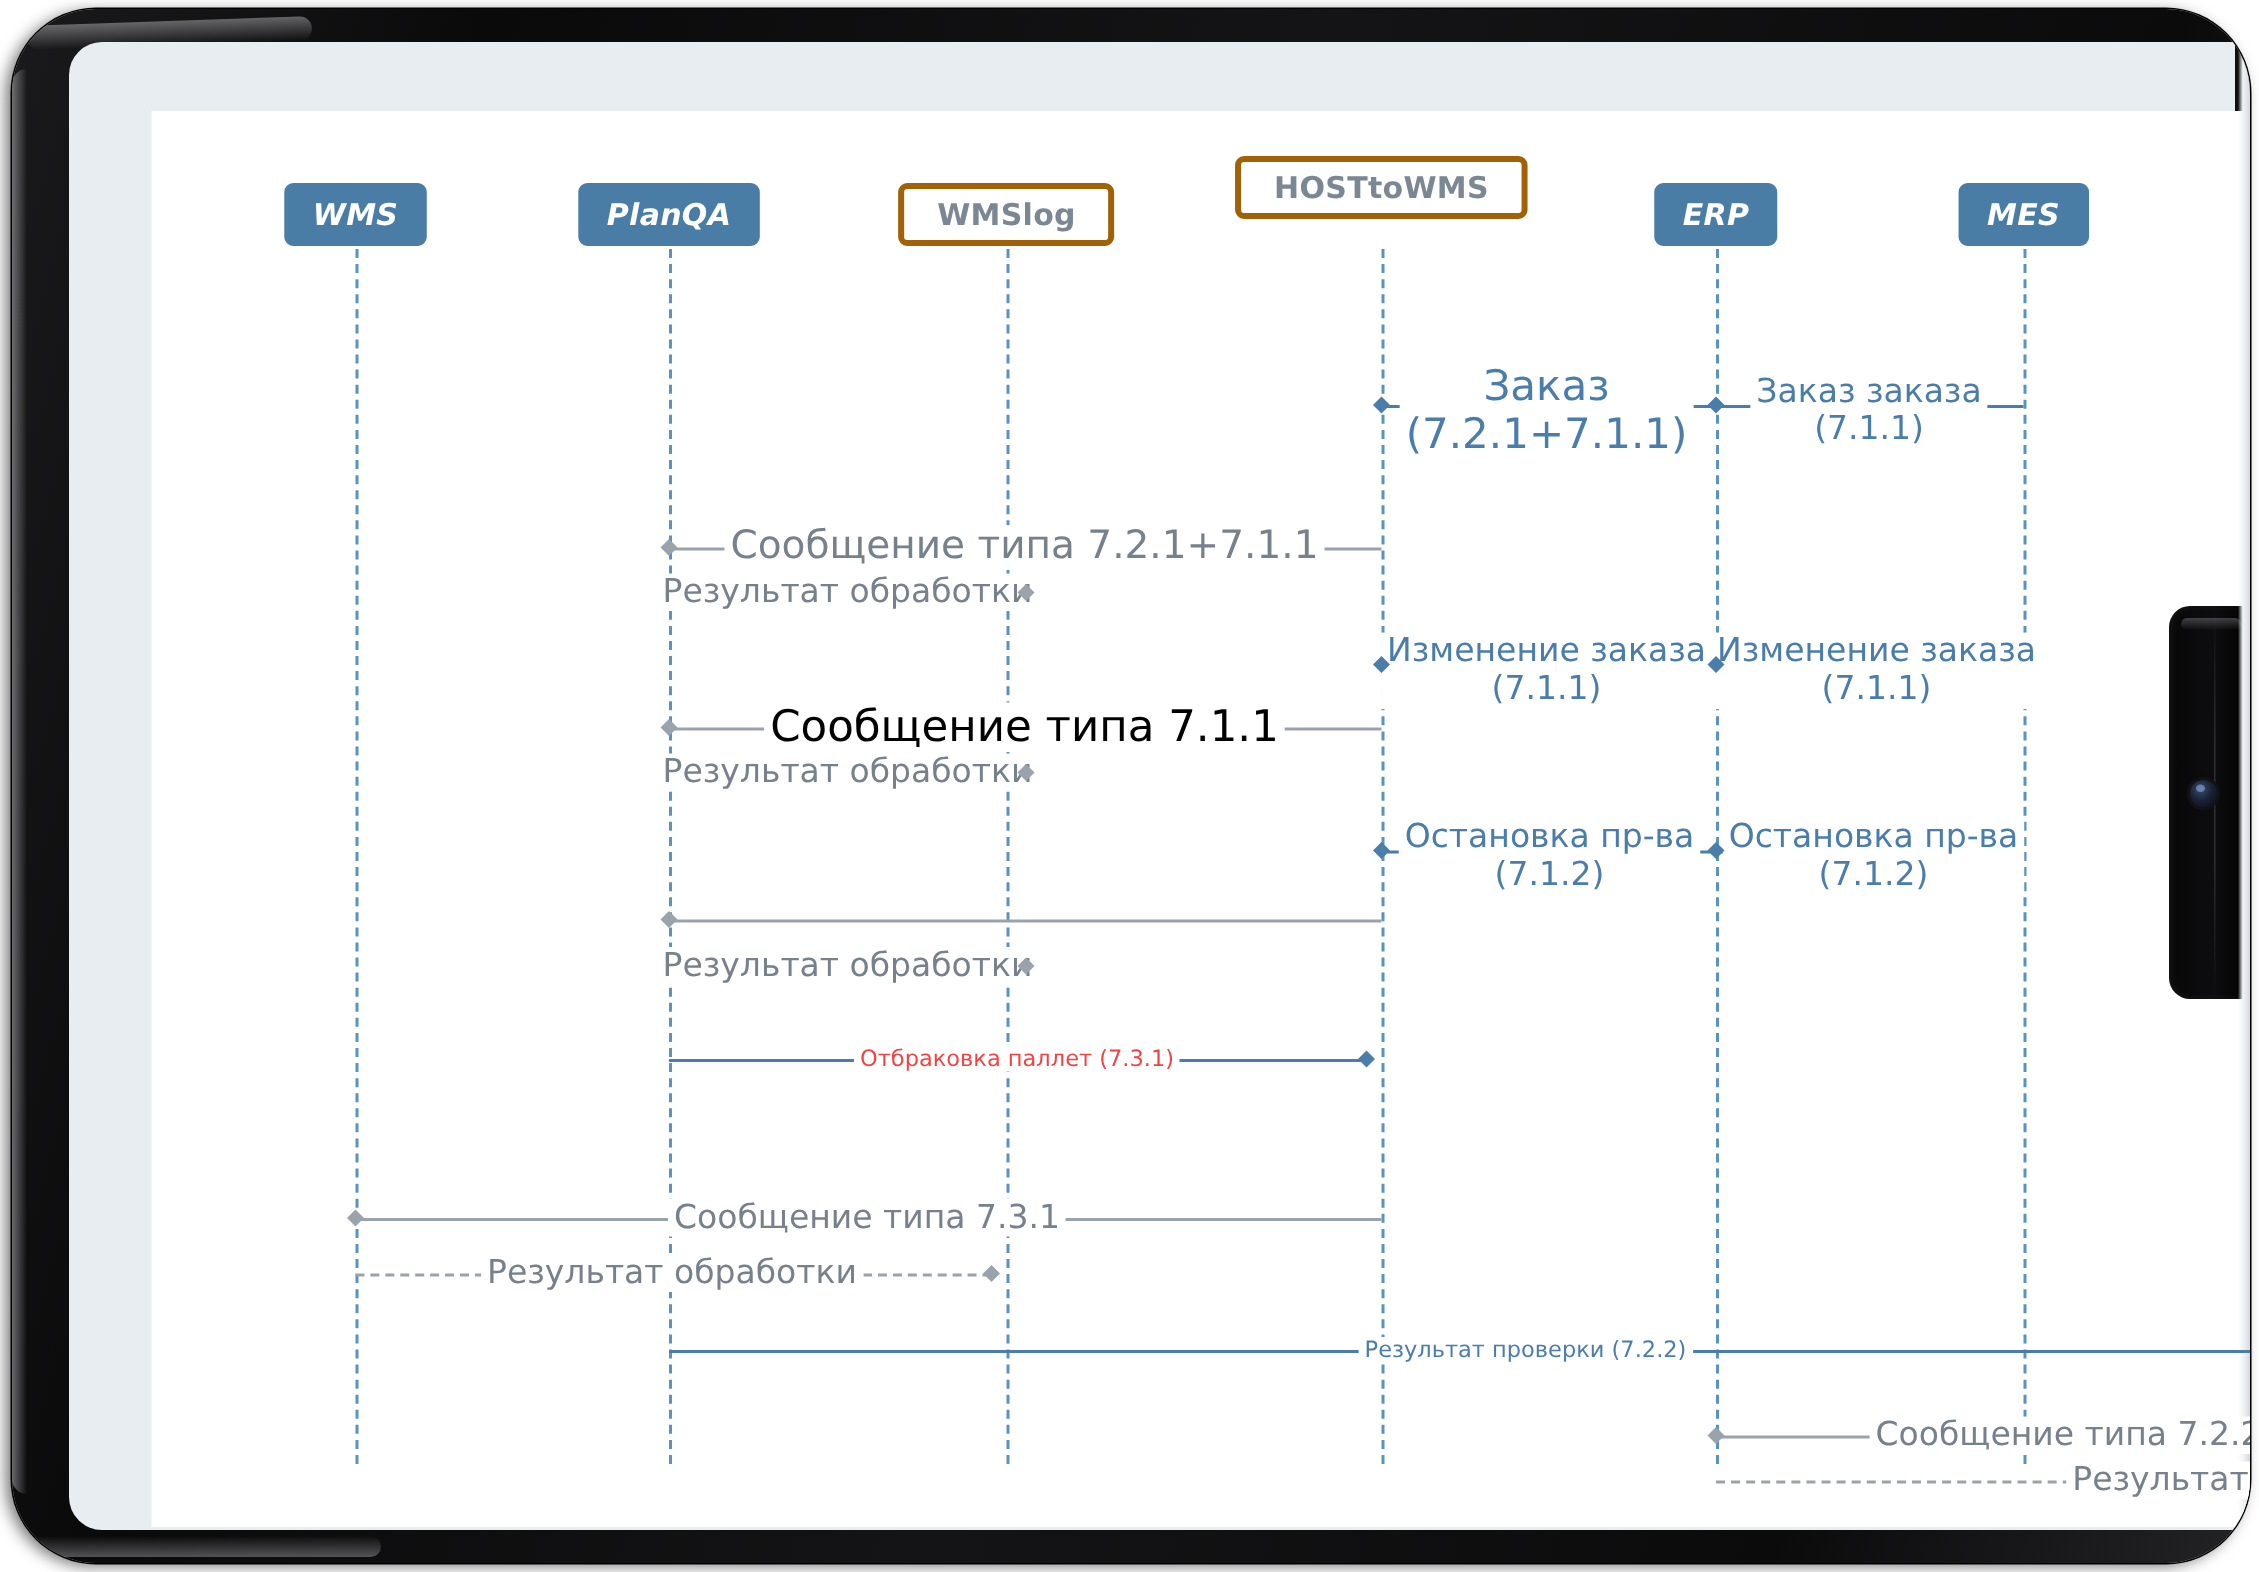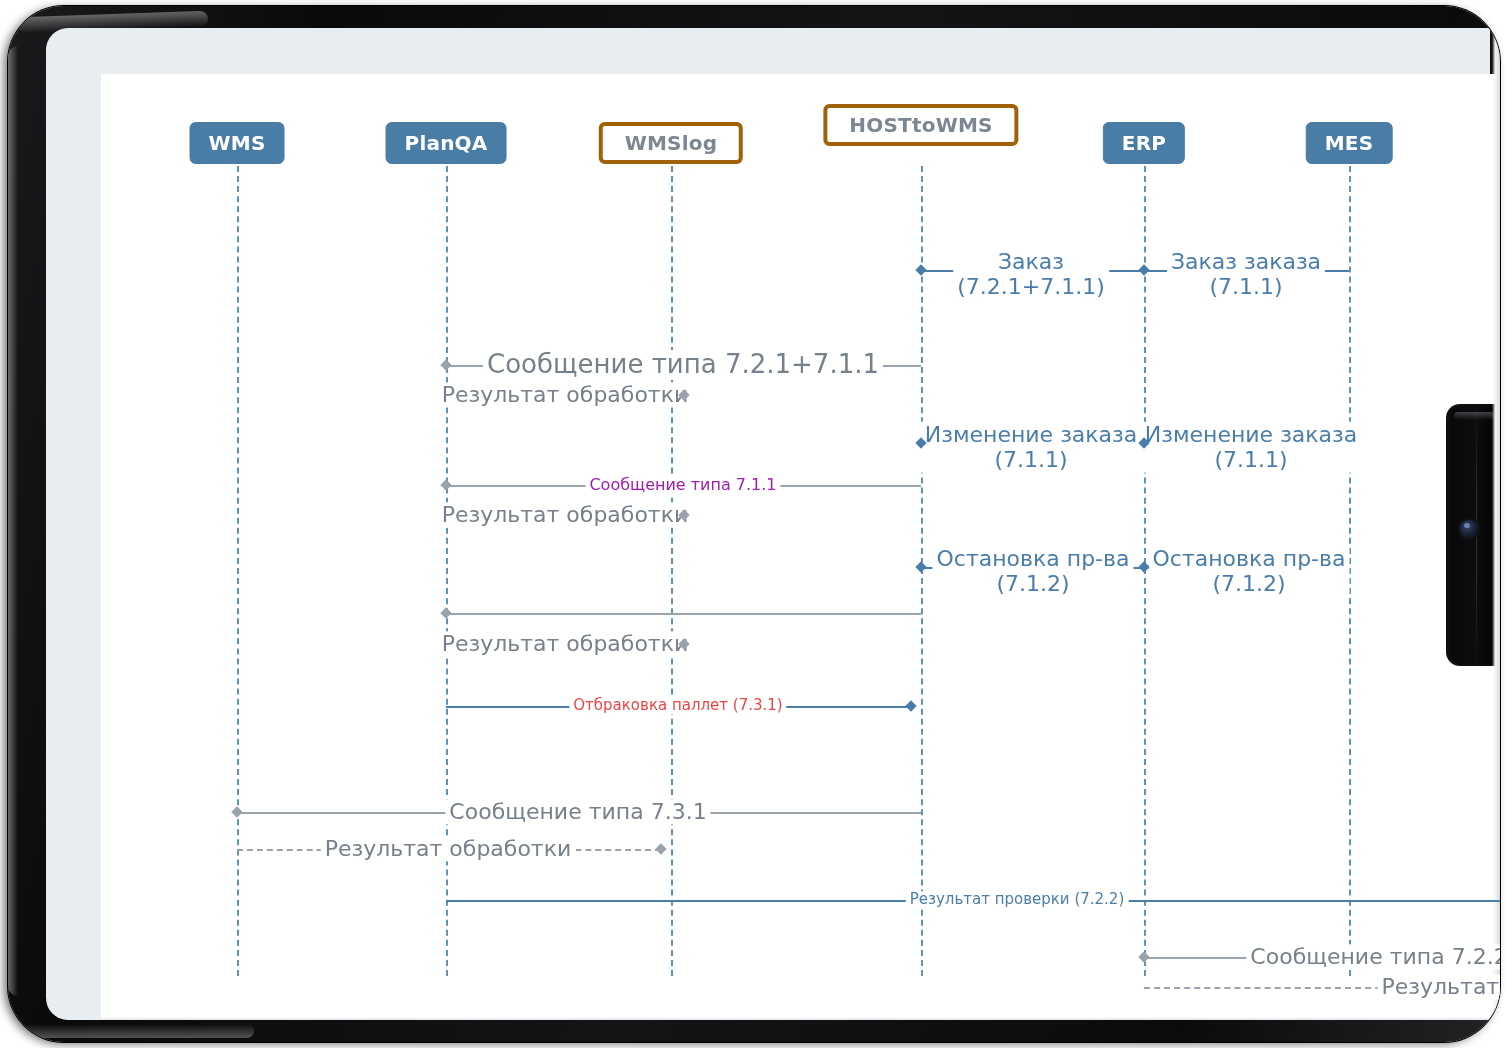--- a/index.html
+++ b/index.html
@@ -99,20 +99,21 @@
     font-weight: bold;
     font-size: 20px;
     letter-spacing: .2px;
     white-space: nowrap;
     transform: translateX(-50%);
   }
   .actor-box.filled {
     background: #4a7da6;
     color: #ffffff;
     border: 1px solid #4a7da6;
+    font-style: italic;
   }
   .actor-box.outline {
     background: #ffffff;
     color: #7c8794;
     border: 4px solid #a16207;
   }
   .lifeline {
     position: absolute;
     top: 92px;
     width: 0;
@@ -167,39 +168,39 @@
           </div>
           <div class="lifeline" style="left: 1043px; z-index: 1;"></div>
           <div class="actor-box filled" style="left: 1043px; top: 48px; padding: 0px 18px; z-index: 8;">
             <span>ERP</span>
           </div>
           <div class="lifeline" style="left: 1248px; z-index: 1;"></div>
           <div class="actor-box filled" style="left: 1248px; top: 48px; padding: 0px 18px; z-index: 8;">
             <span>MES</span>
           </div>
           <div class="actor-box outline" style="left: 1462px; top: 48px; padding: 0px 22px; z-index: 8;"></div>
-          <div class="msg-label" style="left: 930px; top: 200px; color: rgb(74, 125, 170); font-size: 22px; z-index: 5;"><div>Заказ</div><div>(7.2.1+7.1.1)</div></div>
+          <div class="msg-label" style="left: 930px; top: 200px; color: rgb(74, 125, 170); font-size: 28px; z-index: 5;"><div>Заказ</div><div>(7.2.1+7.1.1)</div></div>
           <div class="msg-line" style="left: 820px; top: 196px; width: 223px; border-top: 2px solid rgb(74, 125, 170); z-index: 2;"></div>
           <div class="dot" style="background: rgb(74, 125, 170); left: 820px; top: 196px; z-index: 6;"></div>
           <div class="msg-label" style="left: 1145px; top: 200px; color: rgb(74, 125, 170); font-size: 22px; z-index: 5;"><div>Заказ заказа</div><div>(7.1.1)</div></div>
           <div class="msg-line" style="left: 1043px; top: 196px; width: 205px; border-top: 2px solid rgb(74, 125, 170); z-index: 2;"></div>
           <div class="dot" style="background: rgb(74, 125, 170); left: 1043px; top: 196px; z-index: 6;"></div>
           <div class="msg-label" style="left: 582px; top: 291px; color: rgb(119, 129, 139); font-size: 26px; z-index: 5;"><div>Сообщение типа 7.2.1+7.1.1</div></div>
           <div class="msg-line" style="left: 345px; top: 291px; width: 475px; border-top: 2px solid rgb(154, 163, 171); z-index: 2;"></div>
           <div class="dot" style="background: rgb(154, 163, 171); left: 345px; top: 291px; z-index: 6;"></div>
           <div class="msg-label" style="left: 464px; top: 321px; color: rgb(119, 129, 139); font-size: 22px; z-index: 5;"><div>Результат обработки</div></div>
           <div class="msg-line" style="left: 345px; top: 321px; width: 238px; border-top: 2px solid rgb(154, 163, 171); z-index: 2;"></div>
           <div class="dot" style="background: rgb(154, 163, 171); left: 583px; top: 321px; z-index: 6;"></div>
           <div class="msg-label" style="left: 930px; top: 373px; color: rgb(74, 125, 170); font-size: 22px; z-index: 5;"><div>Изменение заказа</div><div>(7.1.1)</div></div>
           <div class="msg-line" style="left: 820px; top: 369px; width: 223px; border-top: 2px solid rgb(74, 125, 170); z-index: 2;"></div>
           <div class="dot" style="background: rgb(74, 125, 170); left: 820px; top: 369px; z-index: 6;"></div>
           <div class="msg-label" style="left: 1150px; top: 373px; color: rgb(74, 125, 170); font-size: 22px; z-index: 5;"><div>Изменение заказа</div><div>(7.1.1)</div></div>
           <div class="msg-line" style="left: 1043px; top: 369px; width: 217px; border-top: 2px solid rgb(74, 125, 170); z-index: 2;"></div>
           <div class="dot" style="background: rgb(74, 125, 170); left: 1043px; top: 369px; z-index: 6;"></div>
-          <div class="msg-label" style="left: 582px; top: 411px; color: #a21caf; font-size: 16px; z-index: 5;"><div>Сообщение типа 7.1.1</div></div>
+          <div class="msg-label" style="left: 582px; top: 411px; color: #000000; font-size: 29px; z-index: 5;"><div>Сообщение типа 7.1.1</div></div>
           <div class="msg-line" style="left: 345px; top: 411px; width: 475px; border-top: 2px solid rgb(154, 163, 171); z-index: 2;"></div>
           <div class="dot" style="background: rgb(154, 163, 171); left: 345px; top: 411px; z-index: 6;"></div>
           <div class="msg-label" style="left: 464px; top: 441px; color: rgb(119, 129, 139); font-size: 22px; z-index: 5;"><div>Результат обработки</div></div>
           <div class="msg-line" style="left: 345px; top: 441px; width: 238px; border-top: 2px solid rgb(154, 163, 171); z-index: 2;"></div>
           <div class="dot" style="background: rgb(154, 163, 171); left: 583px; top: 441px; z-index: 6;"></div>
           <div class="msg-label" style="left: 932px; top: 497px; color: rgb(74, 125, 170); font-size: 22px; z-index: 5;"><div>Остановка пр-ва</div><div>(7.1.2)</div></div>
           <div class="msg-line" style="left: 820px; top: 493px; width: 223px; border-top: 2px solid rgb(74, 125, 170); z-index: 2;"></div>
           <div class="dot" style="background: rgb(74, 125, 170); left: 820px; top: 493px; z-index: 6;"></div>
           <div class="msg-label" style="left: 1148px; top: 497px; color: rgb(74, 125, 170); font-size: 22px; z-index: 5;"><div>Остановка пр-ва</div><div>(7.1.2)</div></div>
           <div class="msg-line" style="left: 1043px; top: 493px; width: 205px; border-top: 2px solid rgb(74, 125, 170); z-index: 2;"></div>

